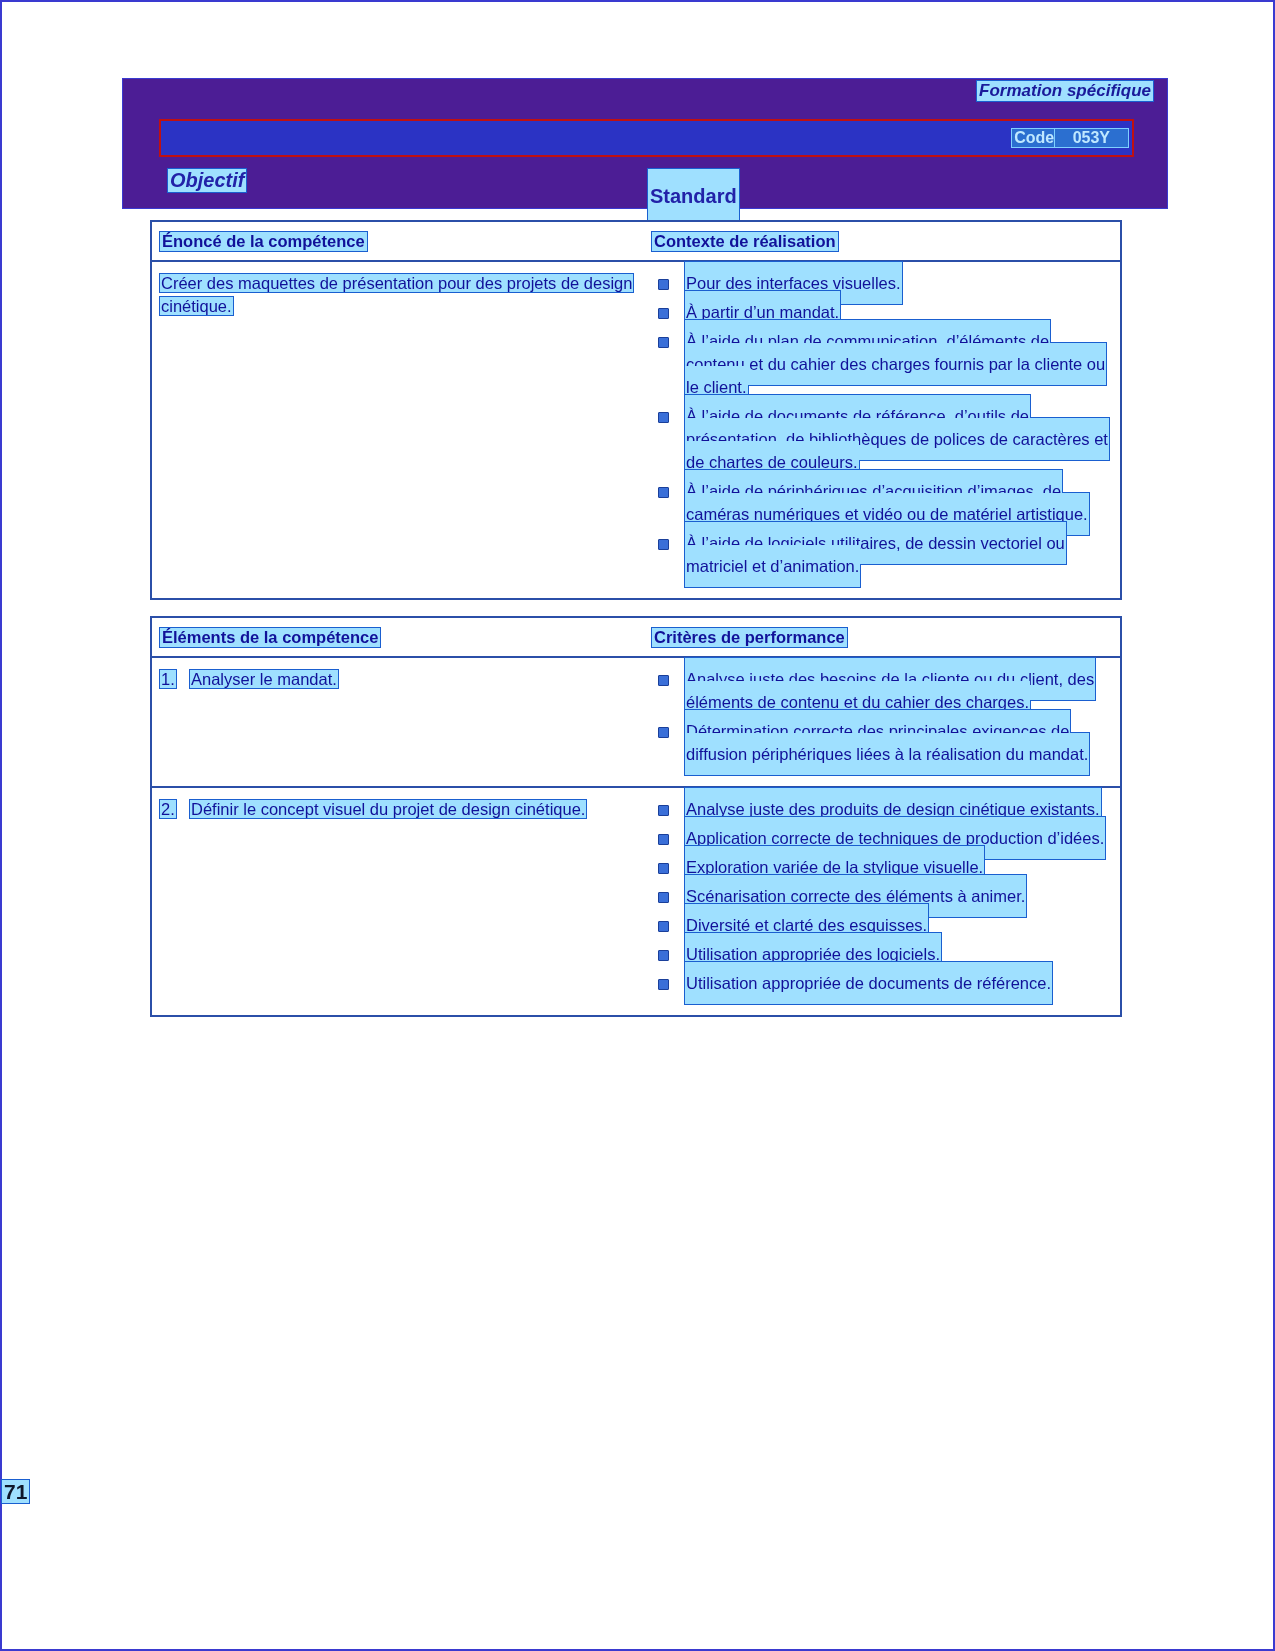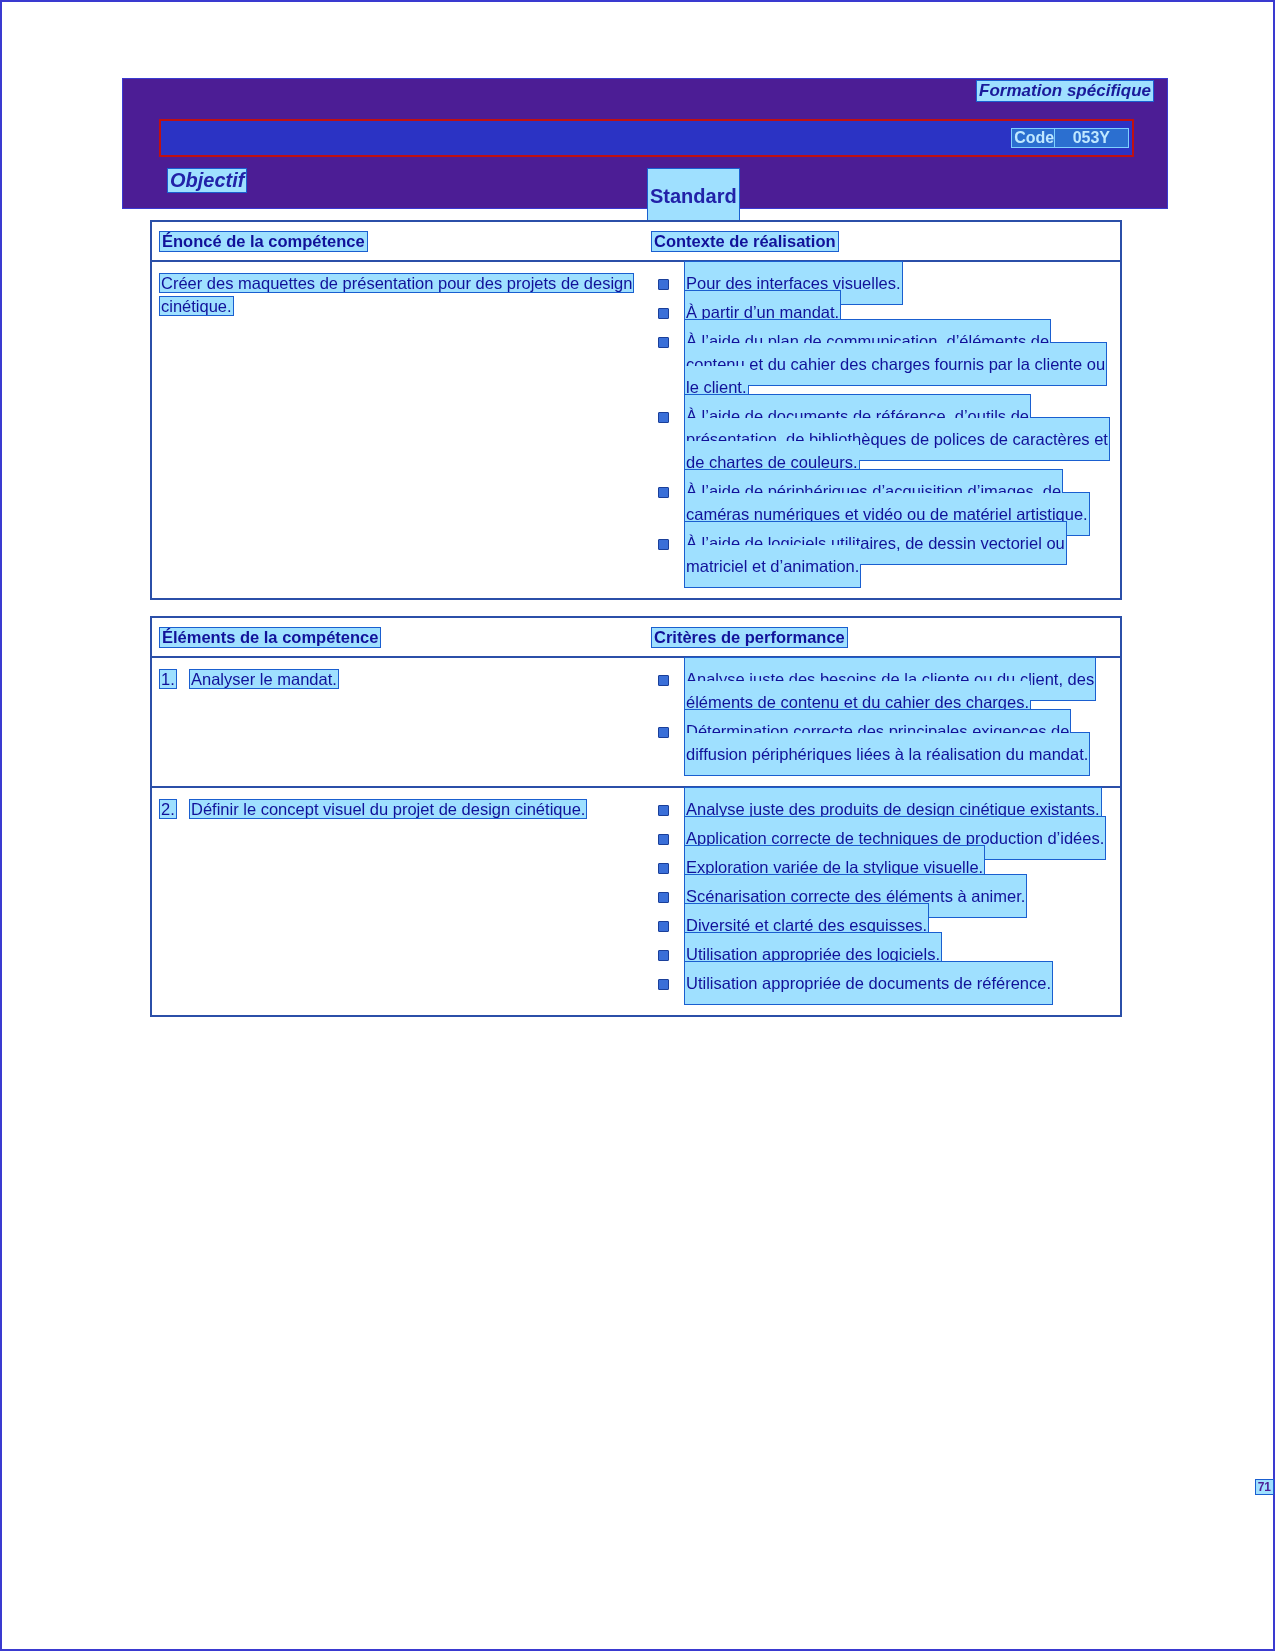--- a/index.html
+++ b/index.html
@@ -222,24 +222,24 @@
     box-decoration-break: clone;
     -webkit-box-decoration-break: clone;
   }
   .num-item .txt { max-width: 410px; }
 
   .page-number {
     position: absolute;
     left: 0;
     right: 0;
     top: 1478px;
-    text-align: right;
-    font-size: 12px;
-    font-weight: bold;
-    color: #4c1d95;
+    text-align: left;
+    font-size: 21px;
+    font-weight: bold;
+    color: #0f172a;
   }
   .page-number span {
     background: #9fe0ff;
     outline: 1px solid #1a5fd0;
     padding: 0 2px;
   }
 </style>
 </head>
 <body>
 

